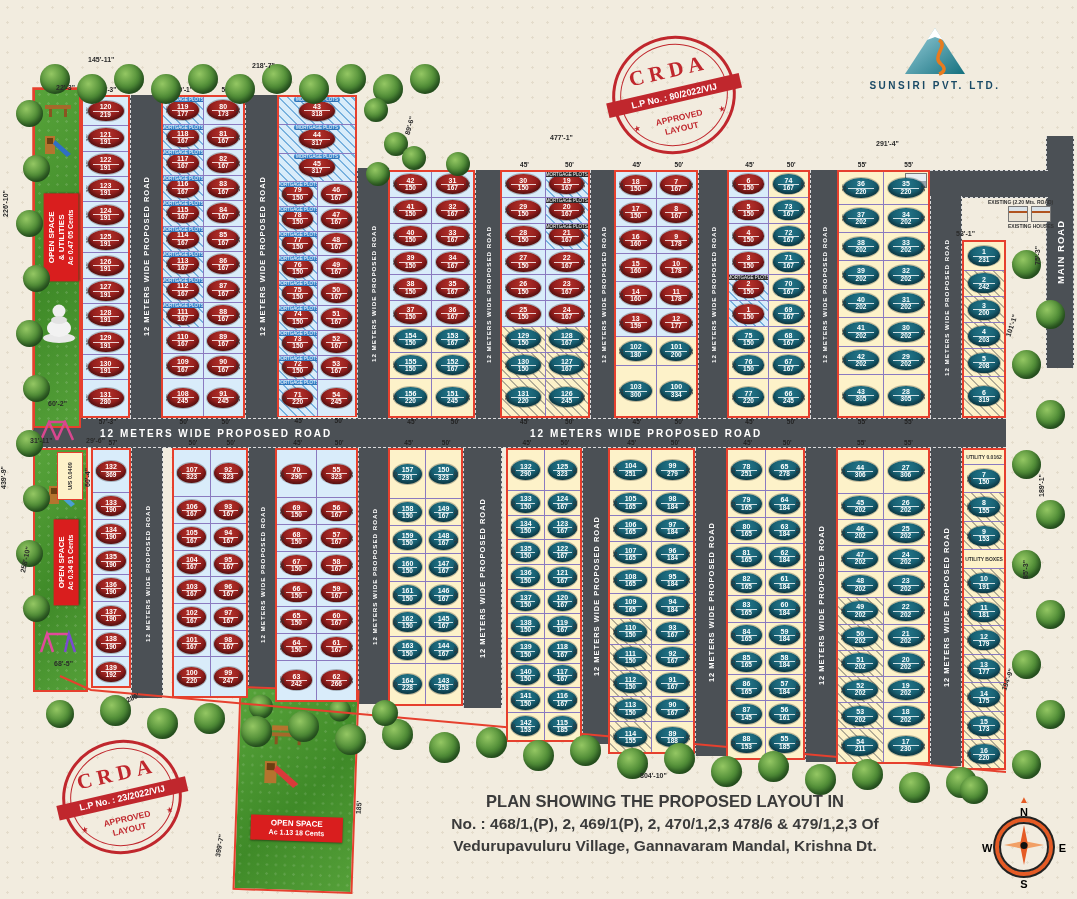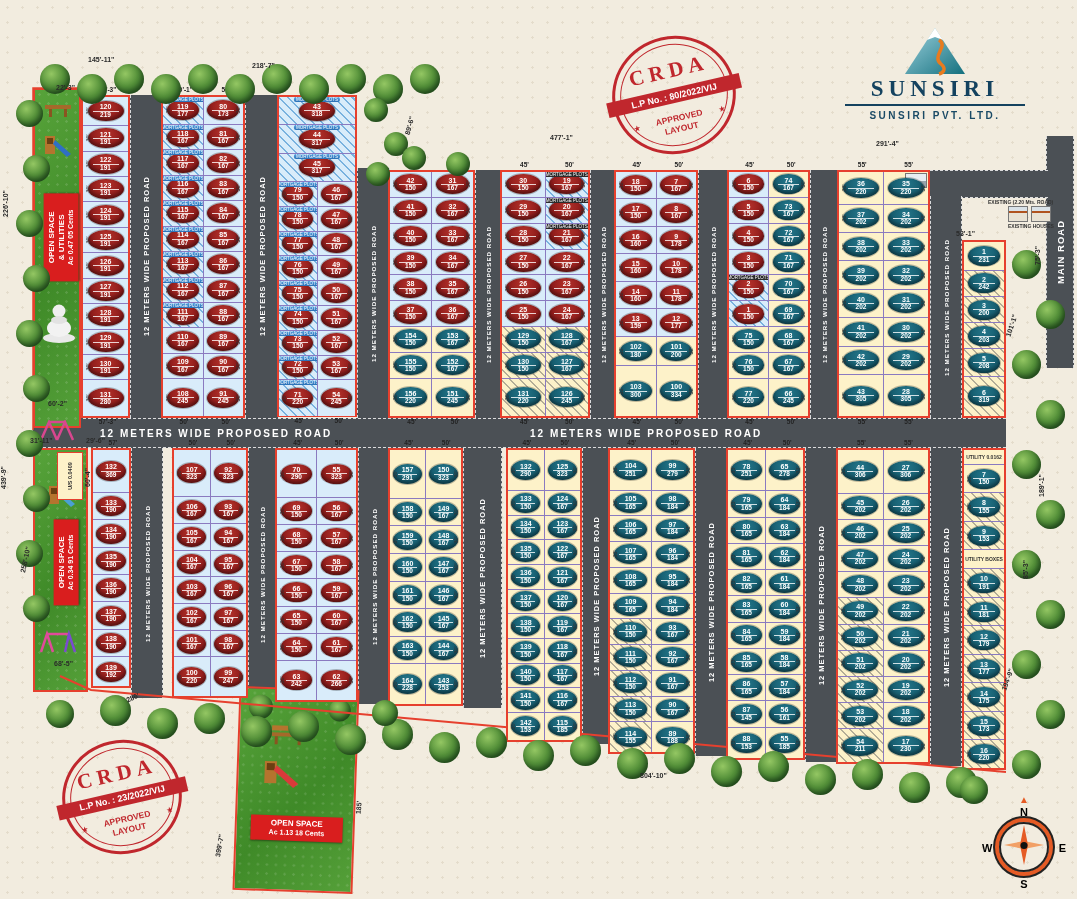--- a/index.html
+++ b/index.html
@@ -222,24 +222,28 @@
       <defs>
           <linearGradient id="mg" x1="0" y1="0" x2="1" y2="1">
         <stop offset="0" stop-color="#9fd3df"></stop>
             <stop offset="1" stop-color="#14707e"></stop>
           </linearGradient>
         </defs>
       <polygon points="32,2 62,48 2,48" fill="url(#mg)"></polygon>
       <polygon points="32,2 40,14 32,11 24,14" fill="#ffffff"></polygon>
       <path d="M36 14 C46 20 28 30 38 38 C44 43 40 47 36 48" stroke="#e87b1e" stroke-width="3.5" fill="none"></path>
     </svg>
-    <div class="lname">SUNSIRI</div>
     <div class="ltag">SUNSIRI PVT. LTD.</div>
   </div>
 
+  <div id="title" style="left:380px;top:792px;width:570px;">
+    <div class="t1">PLAN SHOWING THE PROPOSED LAYOUT IN</div>
+    <div class="t2">No. : 468/1,(P), 2, 469/1(P), 2, 470/1,2,3 478/6 &amp; 479/1,2,3 Of</div>
+    <div class="t3">Vedurupavuluru Village, Gannavaram Mandal, Krishna Dt.</div>
+  </div>
 
   <div id="compass" style="left:982px;top:796px;">
     <span class="arrow">▲</span>
     <span class="cn">N</span>
     <span class="cw">W</span>
     <span class="ce">E</span>
     <span class="cs">S</span>
     <div class="ring"></div>
     <div class="kite2"></div>
     <div class="kite"></div>

